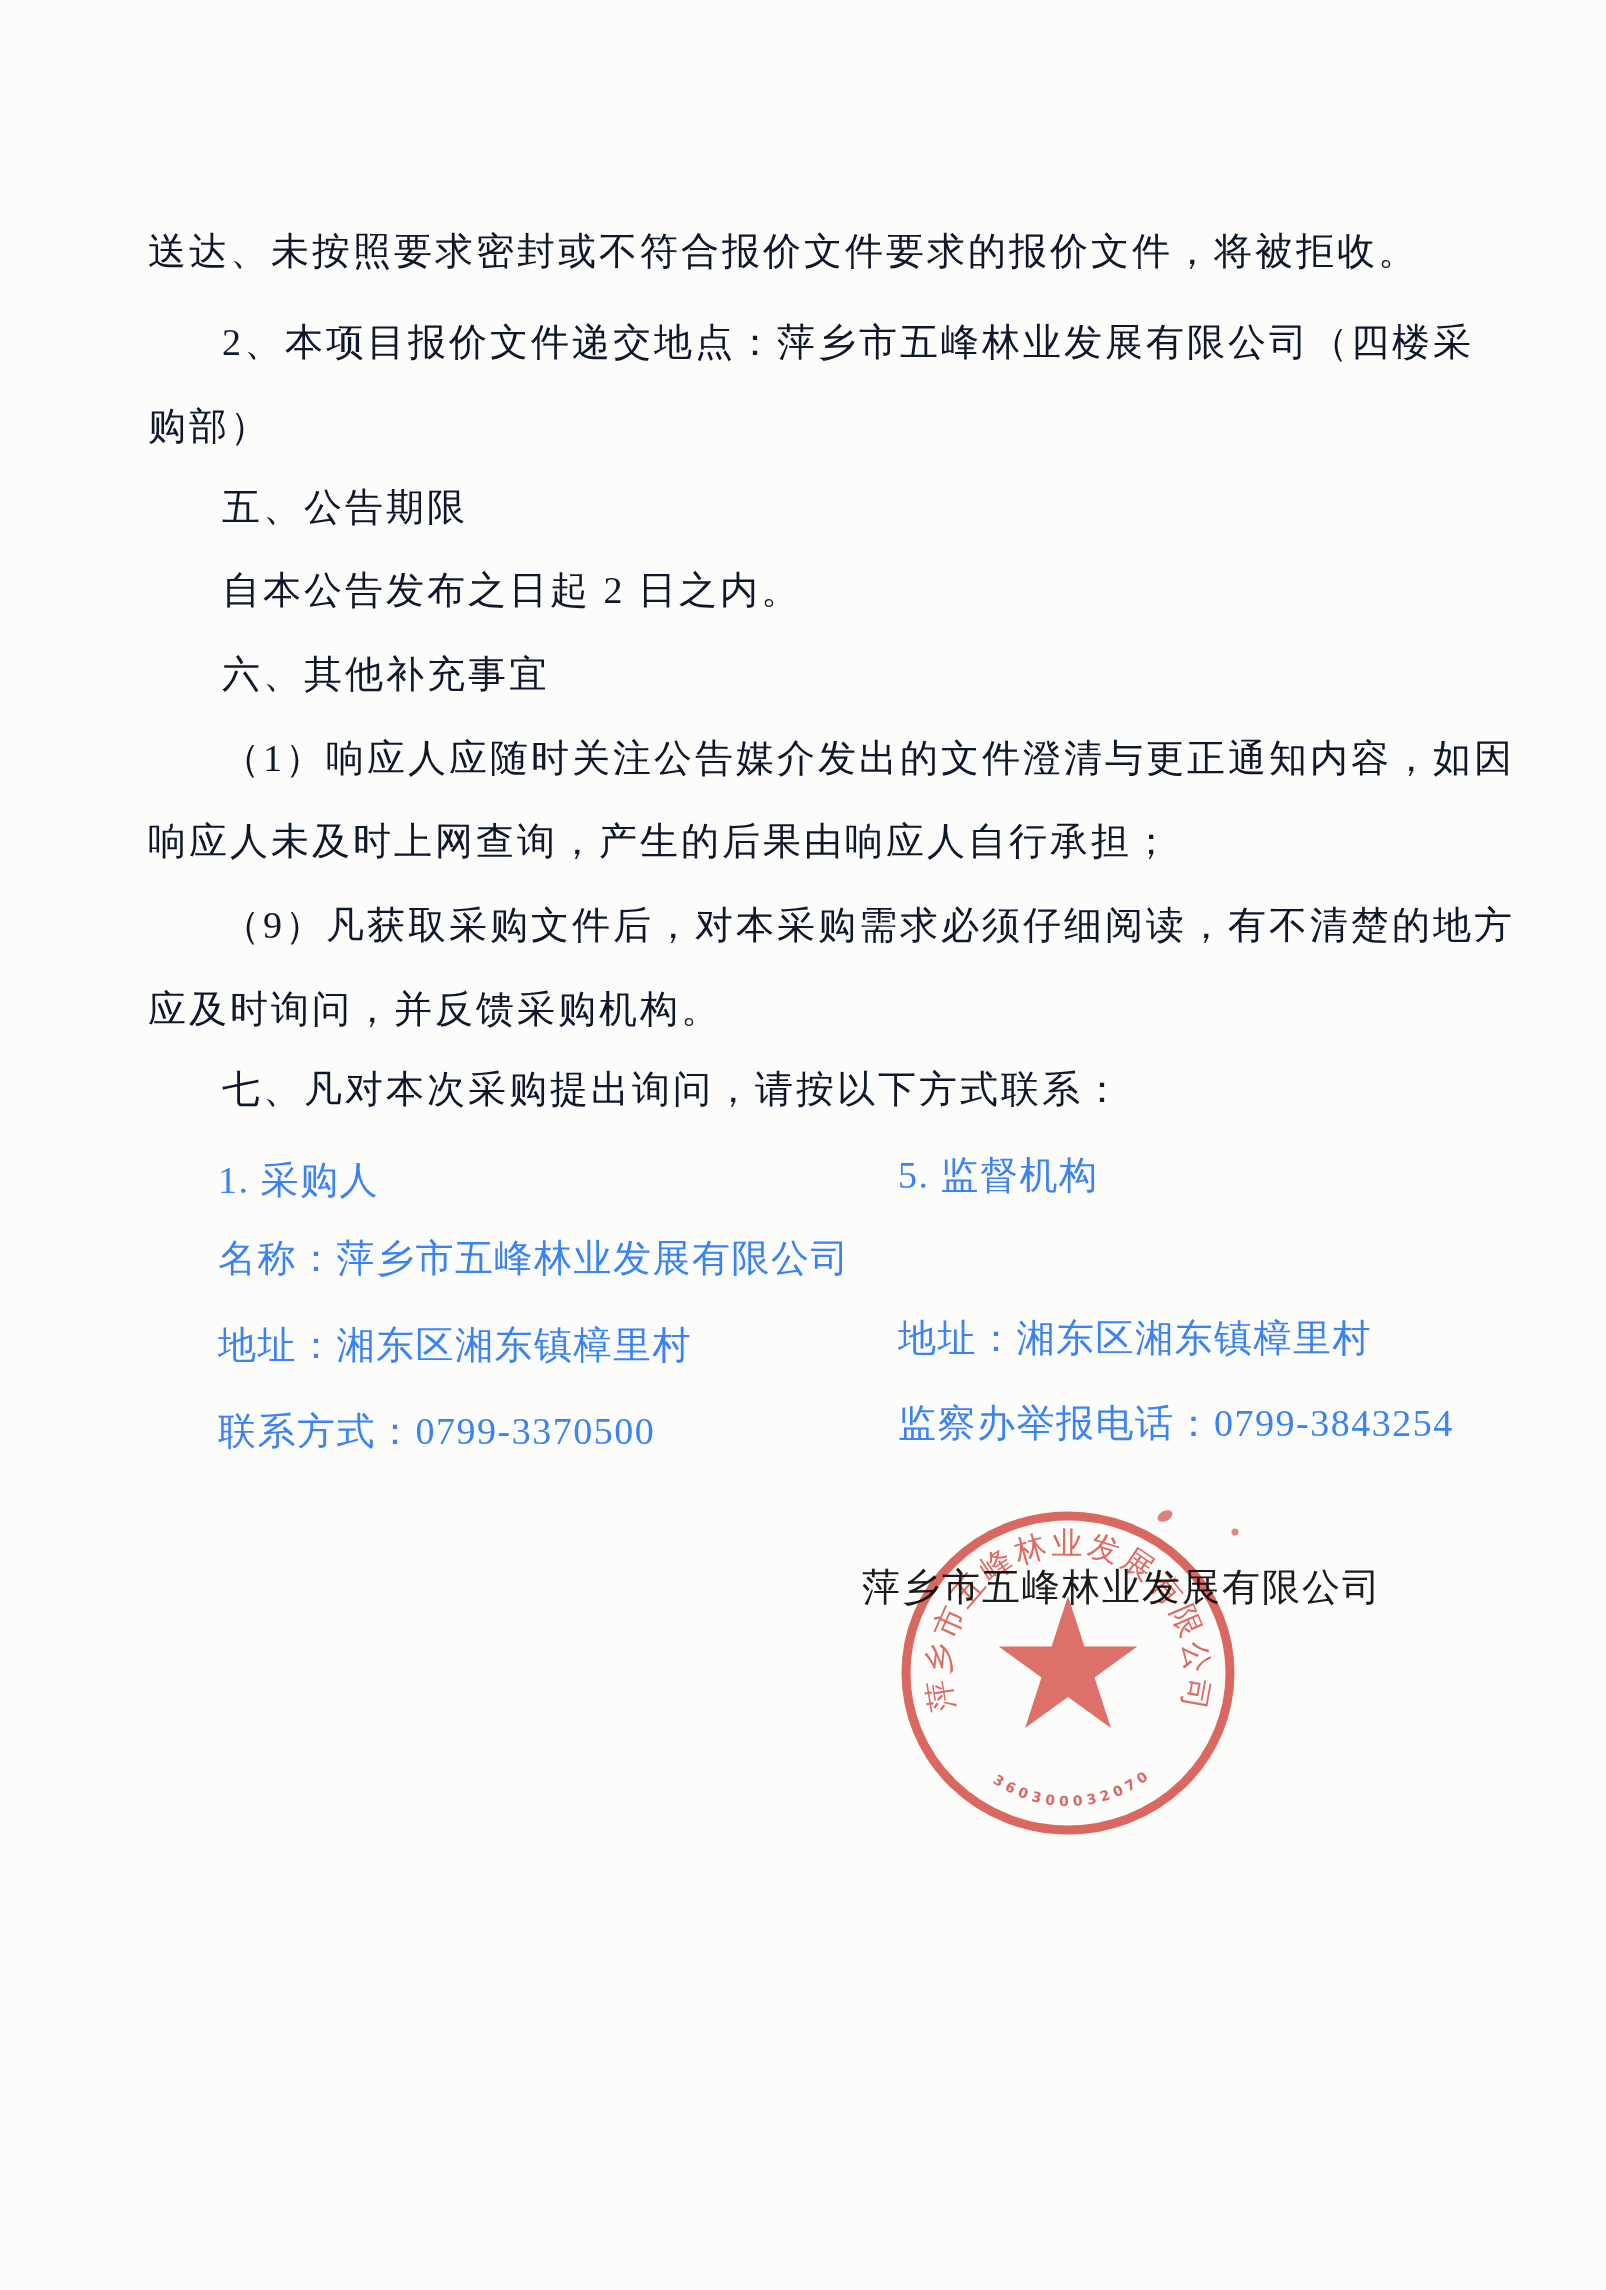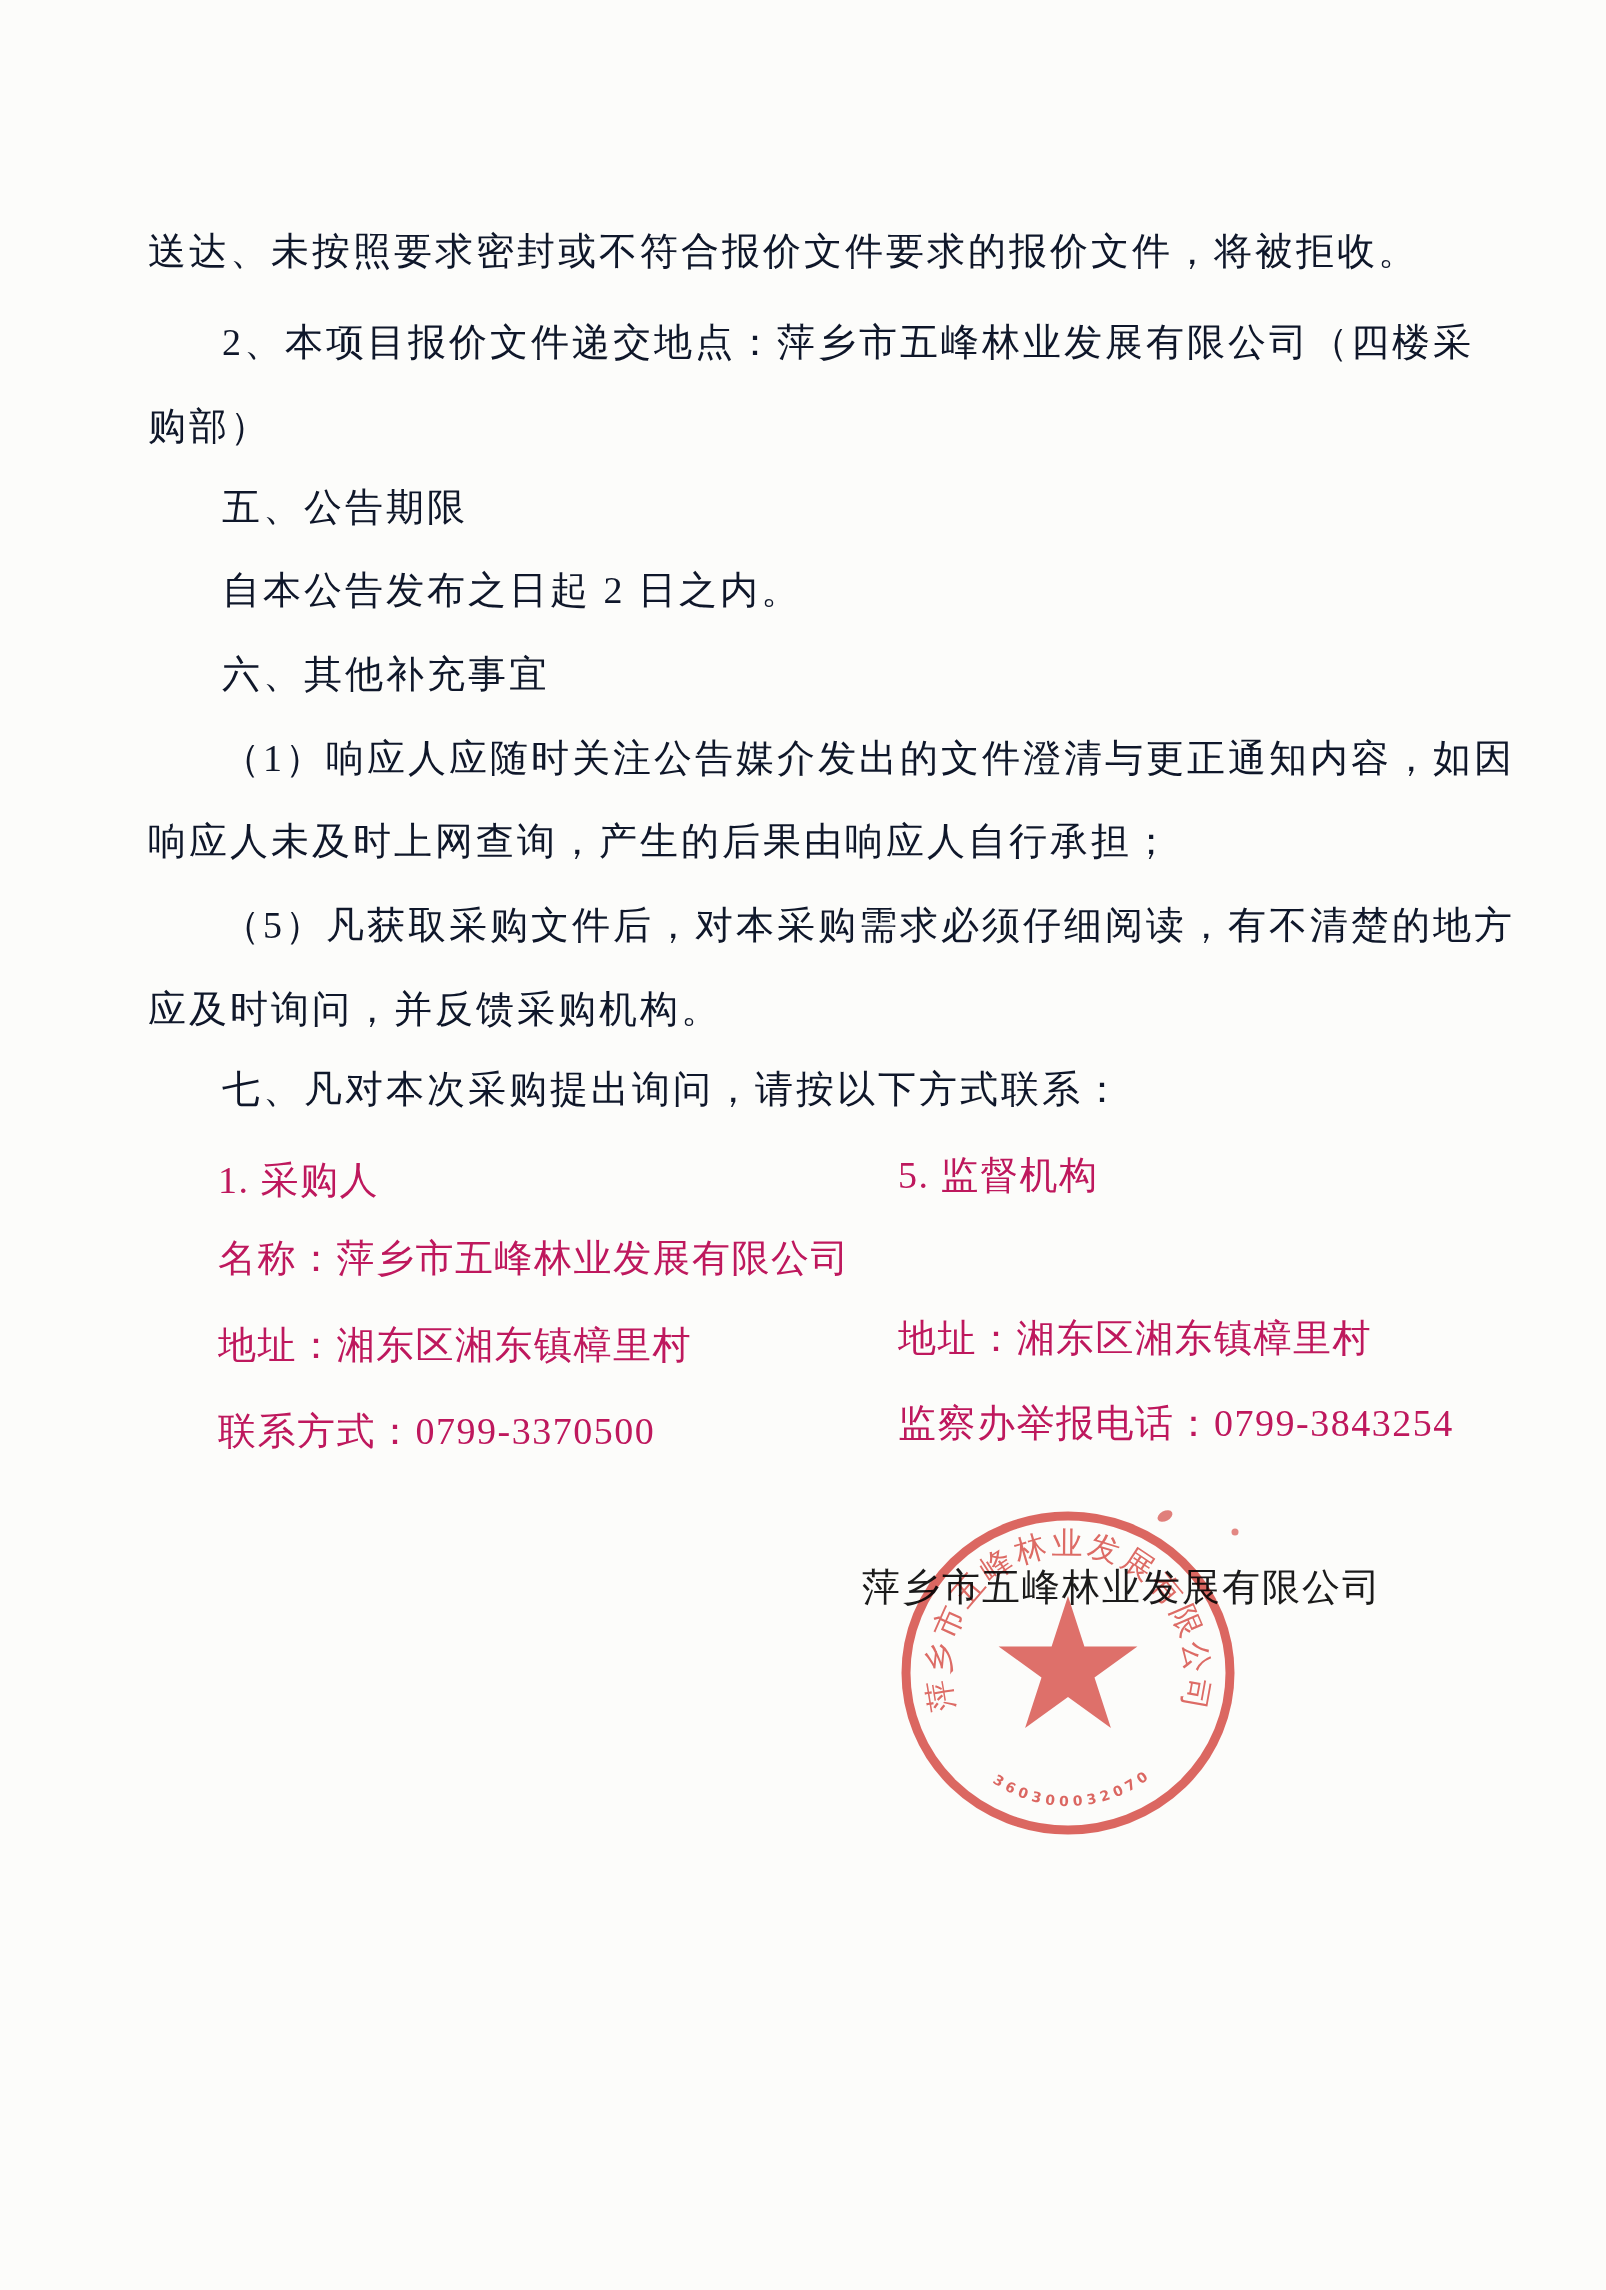--- a/index.html
+++ b/index.html
@@ -18,21 +18,21 @@
     letter-spacing: 3px;
     color: #0f172a;
   }
   .flush  { left: 148px; }
   .indent { left: 222px; }
   .cline {
     position: absolute;
     white-space: nowrap;
     font-size: 38px;
     letter-spacing: 1.5px;
-    color: #be185d;
+    color: #3b82f6;
   }
   .sig {
     position: absolute;
     white-space: nowrap;
     font-size: 38px;
     letter-spacing: 2px;
     color: #1b1b1b;
   }
   .seal-svg {
     position: absolute;
@@ -50,21 +50,21 @@
 <div class="page">
 
   <div class="line flush" style="top:226px">送达、未按照要求密封或不符合报价文件要求的报价文件，将被拒收。</div>
   <div class="line indent" style="top:317px">2、本项目报价文件递交地点：萍乡市五峰林业发展有限公司（四楼采</div>
   <div class="line flush" style="top:401px">购部）</div>
   <div class="line indent" style="top:482px">五、公告期限</div>
   <div class="line indent" style="top:565px">自本公告发布之日起 2 日之内。</div>
   <div class="line indent" style="top:649px">六、其他补充事宜</div>
   <div class="line indent" style="top:733px">（1）响应人应随时关注公告媒介发出的文件澄清与更正通知内容，如因</div>
   <div class="line flush" style="top:816px">响应人未及时上网查询，产生的后果由响应人自行承担；</div>
-  <div class="line indent" style="top:900px">（5）凡获取采购文件后，对本采购需求必须仔细阅读，有不清楚的地方</div>
+  <div class="line indent" style="top:900px">（9）凡获取采购文件后，对本采购需求必须仔细阅读，有不清楚的地方</div>
   <div class="line flush" style="top:984px">应及时询问，并反馈采购机构。</div>
   <div class="line indent" style="top:1064px">七、凡对本次采购提出询问，请按以下方式联系：</div>
 
   <div class="cline" style="left:218px; top:1155px">1. 采购人</div>
   <div class="cline" style="left:218px; top:1233px">名称：萍乡市五峰林业发展有限公司</div>
   <div class="cline" style="left:218px; top:1320px">地址：湘东区湘东镇樟里村</div>
   <div class="cline" style="left:218px; top:1406px">联系方式：0799-3370500</div>
 
   <div class="cline" style="left:898px; top:1150px">5. 监督机构</div>
   <div class="cline" style="left:898px; top:1313px">地址：湘东区湘东镇樟里村</div>

